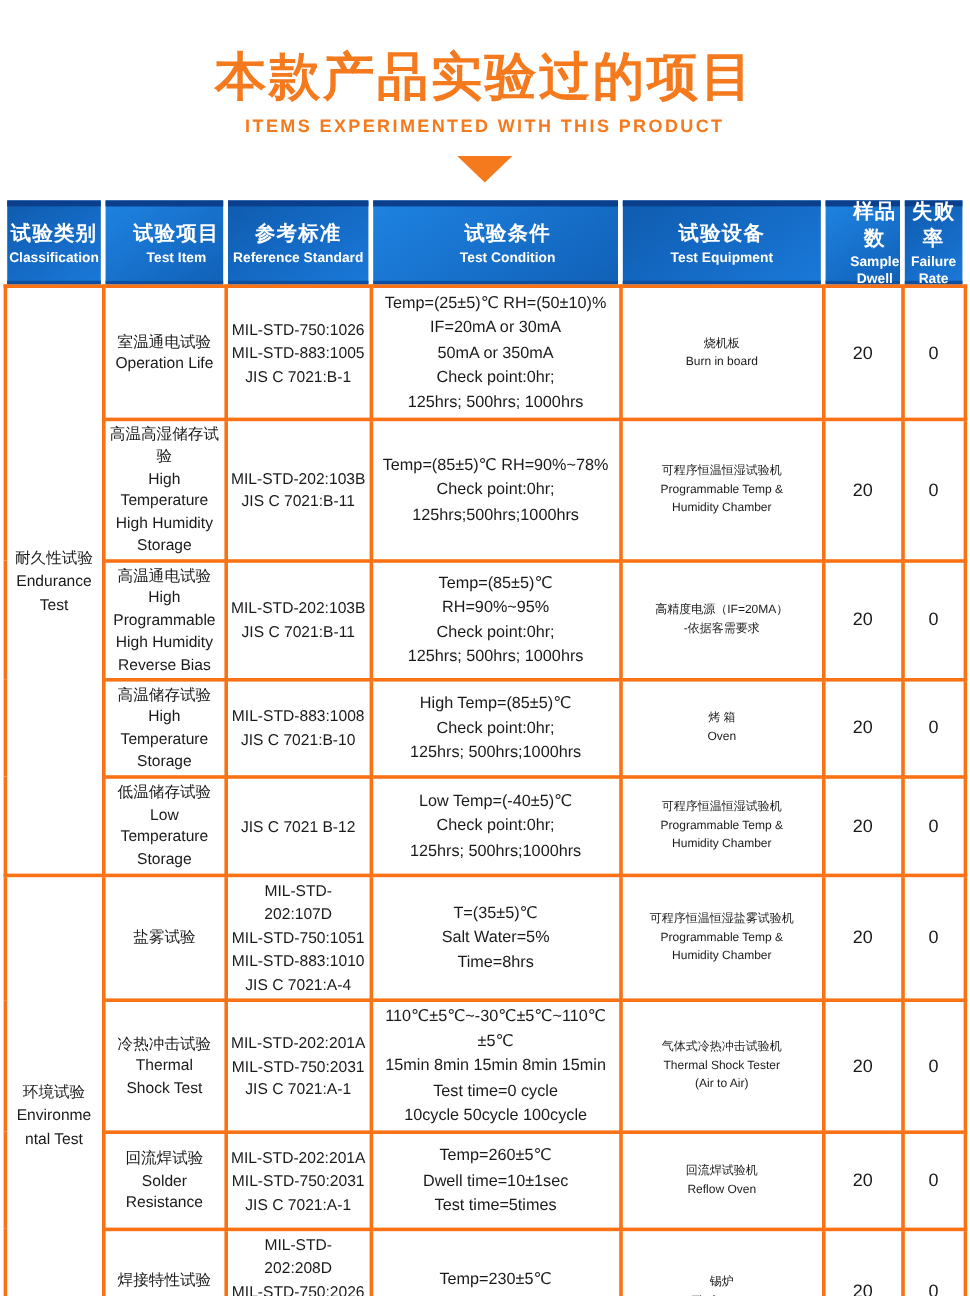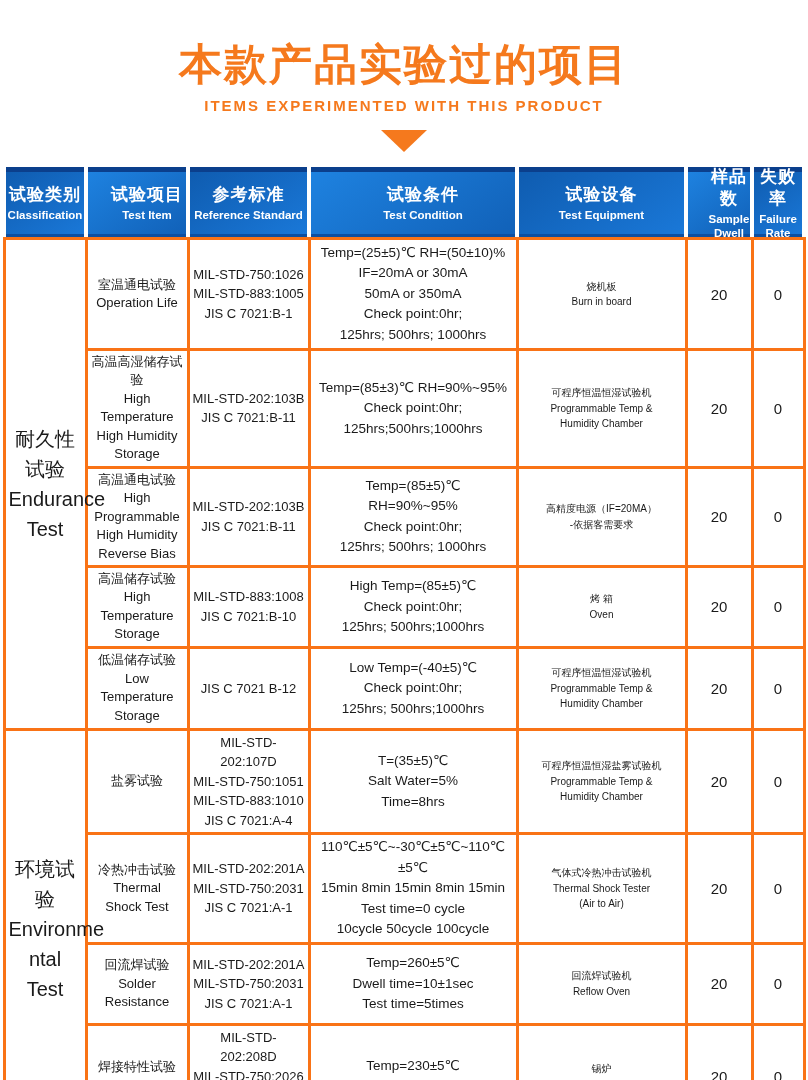--- a/index.html
+++ b/index.html
@@ -36,21 +36,21 @@
     border-top:5px solid #0b3f8c; border-bottom:3px solid #0d4fa0;
   }
   .hcell.odd  { background:linear-gradient(145deg,#0f5cb0 0%,#1a78d8 100%); }
   .hcell.even { background:linear-gradient(145deg,#1e82e0 0%,#1161b8 100%);padding-left:20px; }
   .hzh { font-size:17px; font-weight:bold; line-height:22px; letter-spacing:1px; }
   .hen { font-size:11.5px; font-weight:bold; line-height:14px; margin-top:2px; }
   td.cell {
     border:3px solid #f97316; text-align:center; vertical-align:middle;
     white-space:pre-line; padding:2px 3px; background:#fff;
   }
-  td.classification { font-size:20px; line-height:1.5; }
+  td.classification { font-size:13px; line-height:1.5; }
   td.item      { font-size:13px;   line-height:1.42; }
   td.standard  { font-size:13px;   line-height:1.5;  }
   td.condition { font-size:13.5px; line-height:1.52; }
   td.equipment { font-size:10px; line-height:1.55; }
   td.sample, td.failure { font-size:15px; }
 </style>
 </head>
 <body>
 
 <div class="page">
@@ -140,21 +140,21 @@
           <td class="cell sample">20</td>
           <td class="cell failure">0</td>
         </tr>
         <tr style="height: 85px;">
           <td class="cell item">高温高湿储存试验
 High Temperature
 High Humidity
 Storage</td>
           <td class="cell standard">MIL-STD-202:103B
 JIS C 7021:B-11</td>
-          <td class="cell condition">Temp=(85±3)℃ RH=90%~95%
+          <td class="cell condition">Temp=(85±5)℃ RH=90%~78%
 Check point:0hr;
 125hrs;500hrs;1000hrs</td>
           <td class="cell equipment">可程序恒温恒湿试验机
 Programmable Temp &amp;
 Humidity Chamber</td>
           <td class="cell sample">20</td>
           <td class="cell failure">0</td>
         </tr>
         <tr style="height: 94px;">
           <td class="cell item">高温通电试验

